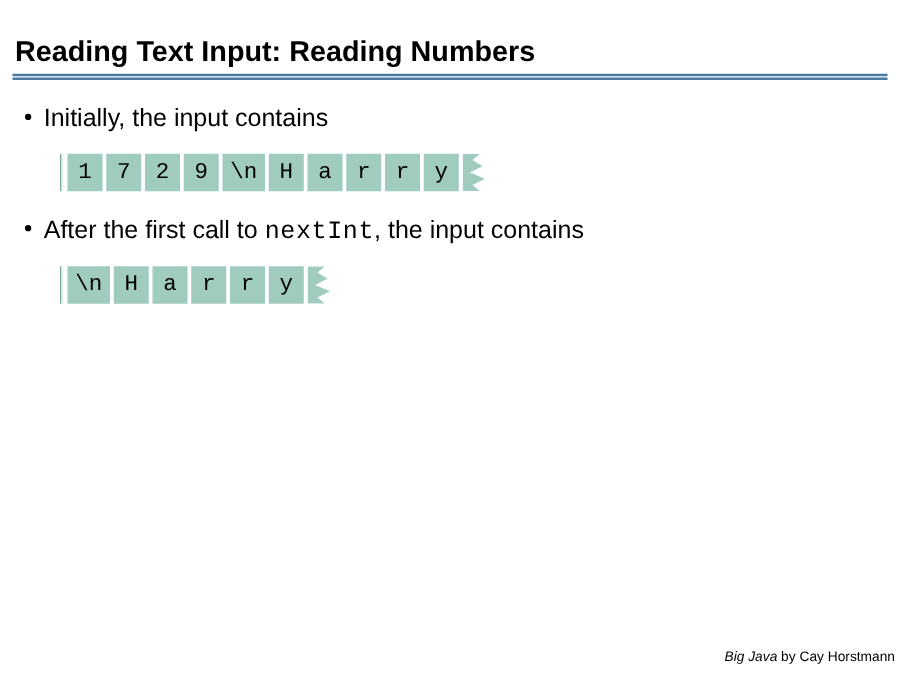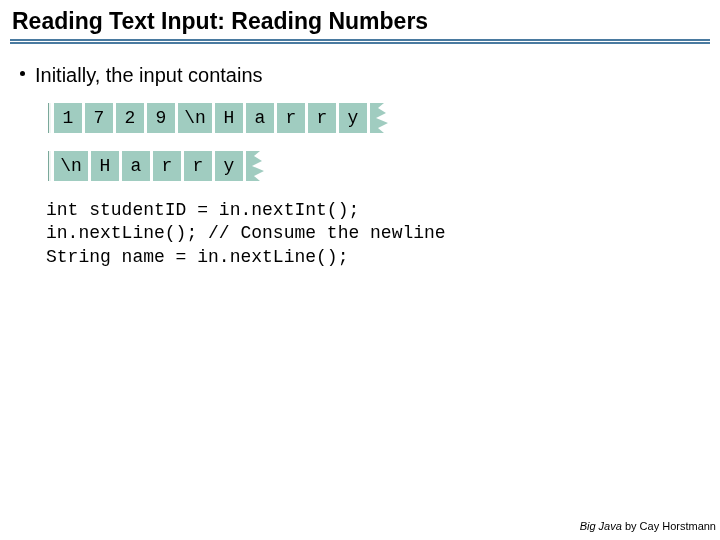--- a/index.html
+++ b/index.html
@@ -5,21 +5,21 @@
   * { margin: 0; padding: 0; box-sizing: border-box; }
   body {
     width: 720px;
     height: 540px;
     background: #fff;
     font-family: Arial, Helvetica, sans-serif;
     position: relative;
     overflow: hidden;
   }
   .slide {
-    padding: 8px 10px 0 10px;
+    padding: 28px 10px 0 10px;
   }
   .title {
     font-family: "Trebuchet MS", "Lucida Sans", sans-serif;
     font-weight: bold;
     font-size: 23px;
     color: #000;
     padding: 0 2px 4px 2px;
   }
   .rule {
     border-top: 2px solid #4a7aa0;
@@ -123,39 +123,42 @@
         <div class="tile">r</div>
         <div class="tile">r</div>
         <div class="tile">y</div>
         <span class="torn">
           <svg width="20" height="30">
             <path d="M0 0 L14 0 L8 5 L16 10 L6 15 L18 20 L8 25 L14 30 L0 30 Z" fill="#a0ccc0"></path>
           </svg>
         </span>
       </div>
 
+    <div class="bullet">
+      <span class="dot"></span>
+      <span class="btext">
+        <span>After the first call to </span><span class="mono">nextInt</span><span>, the input contains</span>
+      </span>
+    </div>
 
     <div class="tiles" id="tiles2">
         <div class="cursor-bar"></div>
         <div class="tile wide">\n</div>
         <div class="tile">H</div>
         <div class="tile">a</div>
         <div class="tile">r</div>
         <div class="tile">r</div>
         <div class="tile">y</div>
         <span class="torn">
           <svg width="20" height="30">
             <path d="M0 0 L14 0 L8 5 L16 10 L6 15 L18 20 L8 25 L14 30 L0 30 Z" fill="#a0ccc0"></path>
           </svg>
         </span>
       </div>
 
 
-    <div class="code">int studentID = in.nextInt();
-in.nextLine(); // Consume the newline
-String name = in.nextLine();</div>
 
   </div>
 </div>
 
 <div class="footer">
   <span class="bigjava">Big Java</span><span> by Cay Horstmann</span><br>
 </div>
 
 </body></html>

